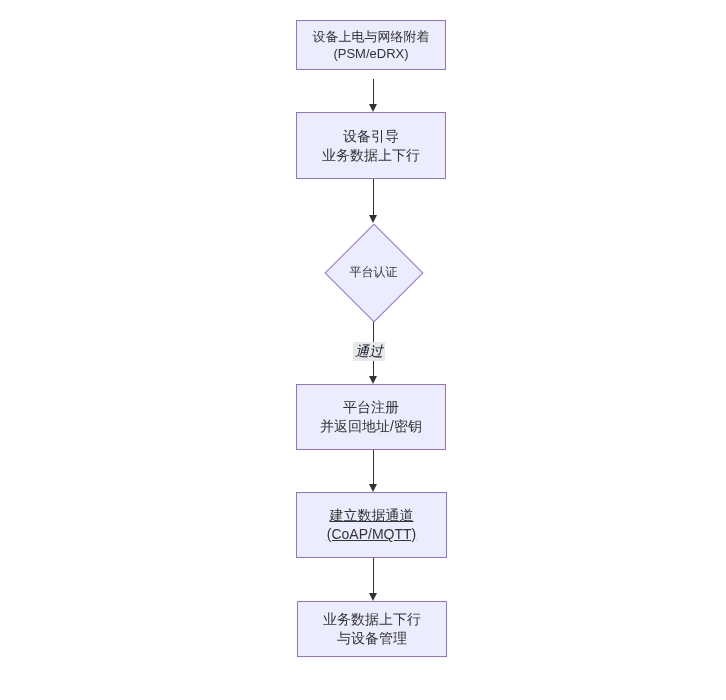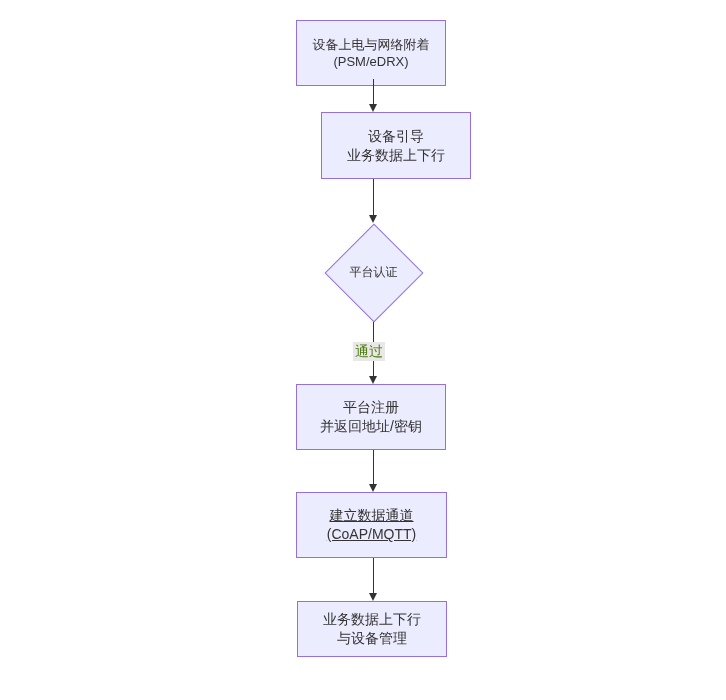--- a/index.html
+++ b/index.html
@@ -26,40 +26,40 @@
     font-size:12px;line-height:19px;
   }
   .edge{position:absolute;left:369px;width:9px;}
   .edge .line{position:absolute;left:4px;top:0;bottom:6px;width:1px;background:#333333;}
   .edge .head{
     position:absolute;left:0;bottom:0;width:0;height:0;
     border-left:4.5px solid transparent;border-right:4.5px solid transparent;
     border-top:8px solid #333333;
   }
   .edge-label{
-    position:absolute;left:353px;top:342px;background:#e8e8e8;color:#4d7c0f;
-    padding:0 2px;font-size:14px;line-height:19px;white-space:nowrap;z-index:2;
+    position:absolute;left:353px;top:342px;background:#e8e8e8;color:#0f172a;
+    padding:0 2px;font-size:14px;line-height:19px;white-space:nowrap;z-index:2;font-style:italic;
   }
 </style>
 </head>
 <body>
 
 <div class="canvas">
 
-  <div class="node small-text" style="left:296px;top:20px;width:150px;height:66px;">
+  <div class="node small-text" style="left:296px;top:20px;width:150px;height:50px;">
     <span class="txt">设备上电与网络附着</span>
     <span class="txt">(PSM/eDRX)</span>
   </div>
 
   <div class="edge" style="top:79px;height:33px;">
     <span class="line"></span>
     <span class="head"></span>
   </div>
 
-  <div class="node" style="left:296px;top:112px;width:150px;height:67px;margin-left:25px;">
+  <div class="node" style="left:296px;top:112px;width:150px;height:67px;">
     <span class="txt">设备引导</span>
     <span class="txt">业务数据上下行</span>
   </div>
 
   <div class="edge" style="top:179px;height:44px;">
     <span class="line"></span>
     <span class="head"></span>
   </div>
 
   <div class="diamond-wrap">

